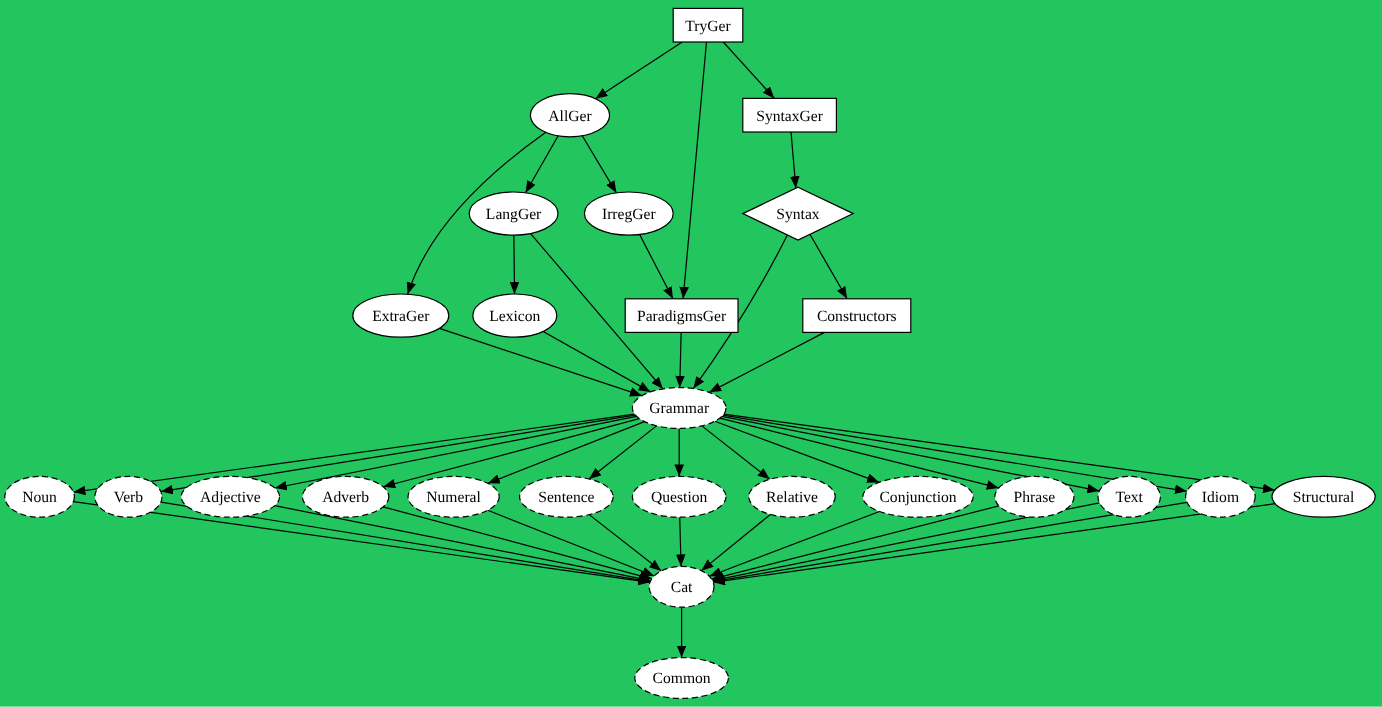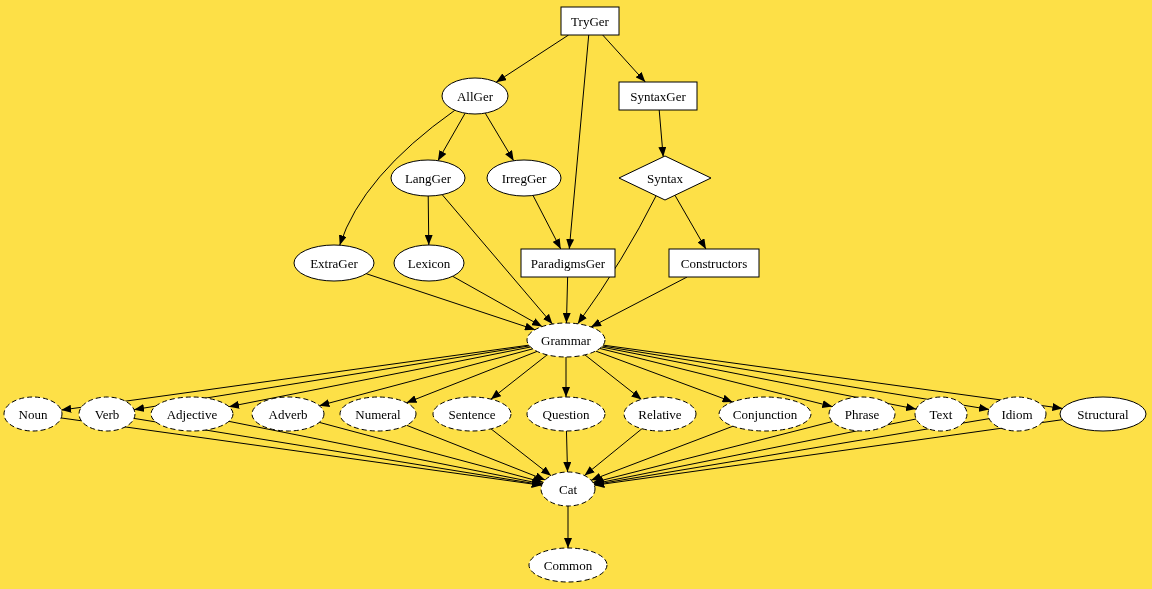--- a/index.html
+++ b/index.html
@@ -5,21 +5,21 @@
 <style>
   html, body {
     margin: 0;
     padding: 0;
     background: #ffffff;
   }
   .stage {
     position: relative;
     width: 1152px;
     height: 589px;
-    background: #fde047;
+    background: #22c55e;
     overflow: hidden;
   }
   svg {
     display: block;
   }
   svg text {
     font-family: "Liberation Serif", "DejaVu Serif", serif;
     font-size: 13px;
     fill: #000000;
   }

